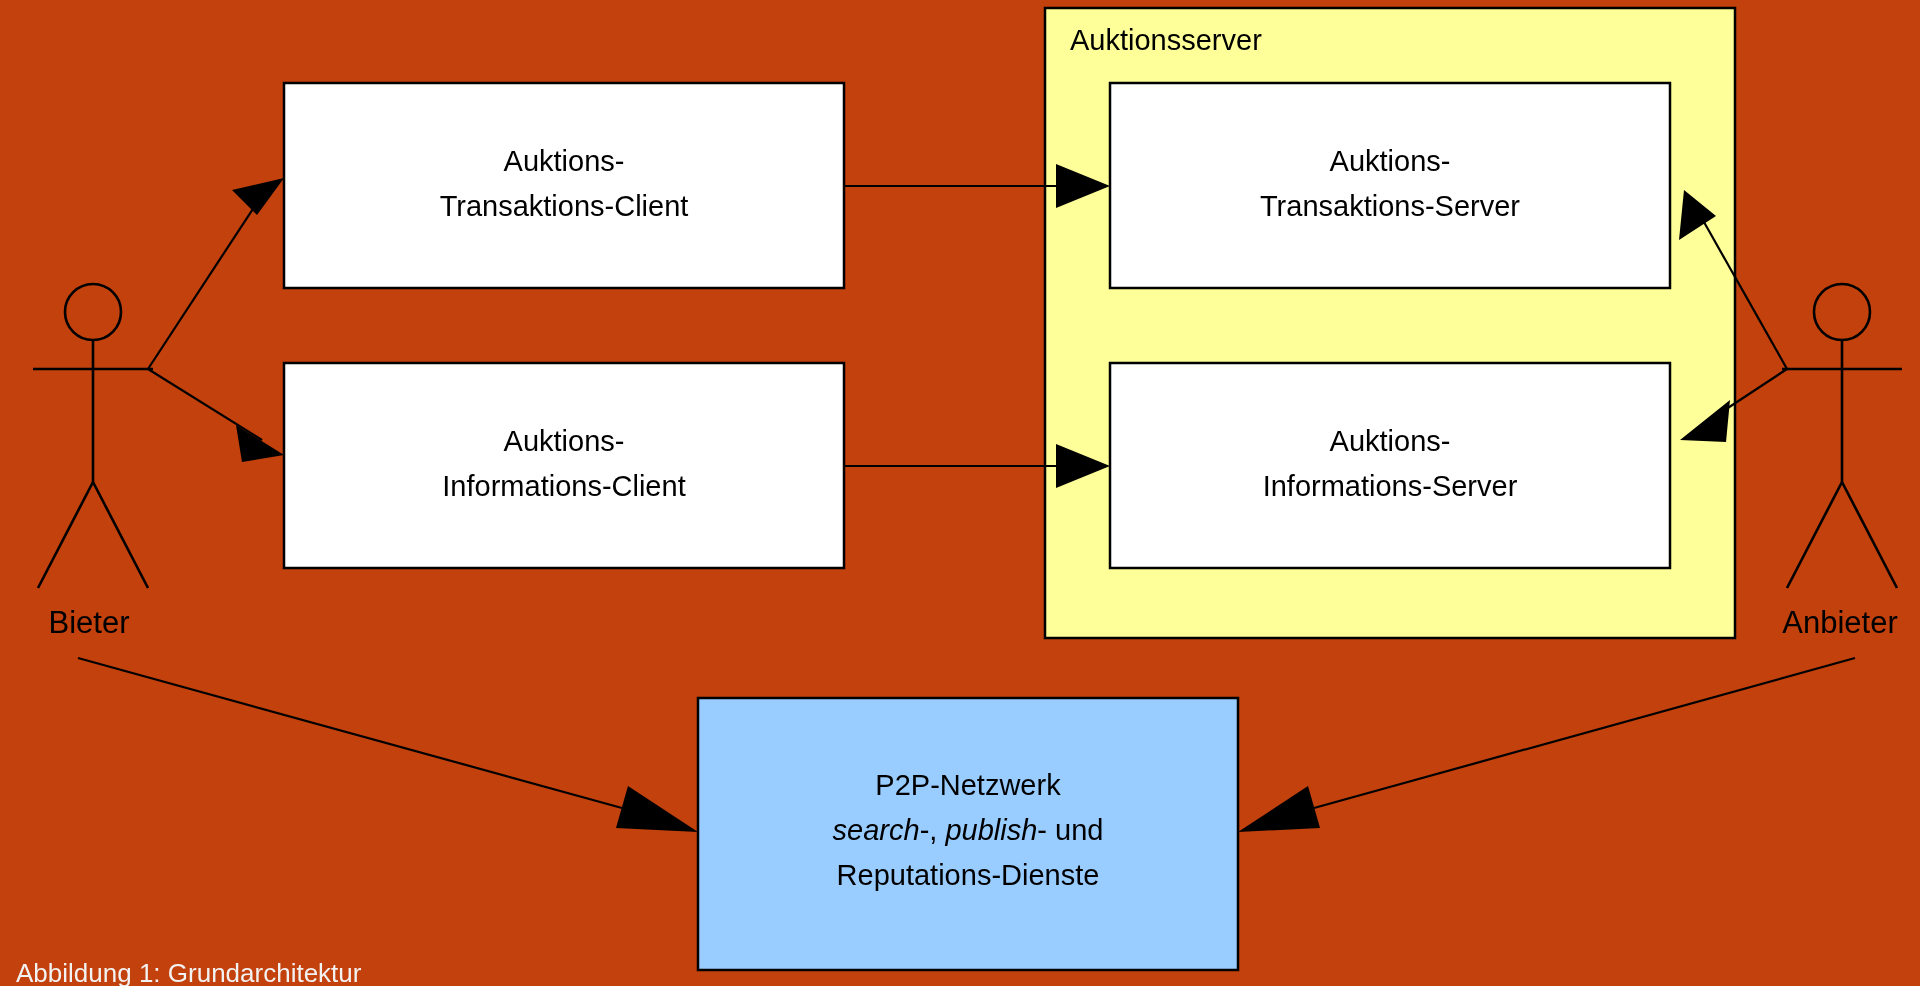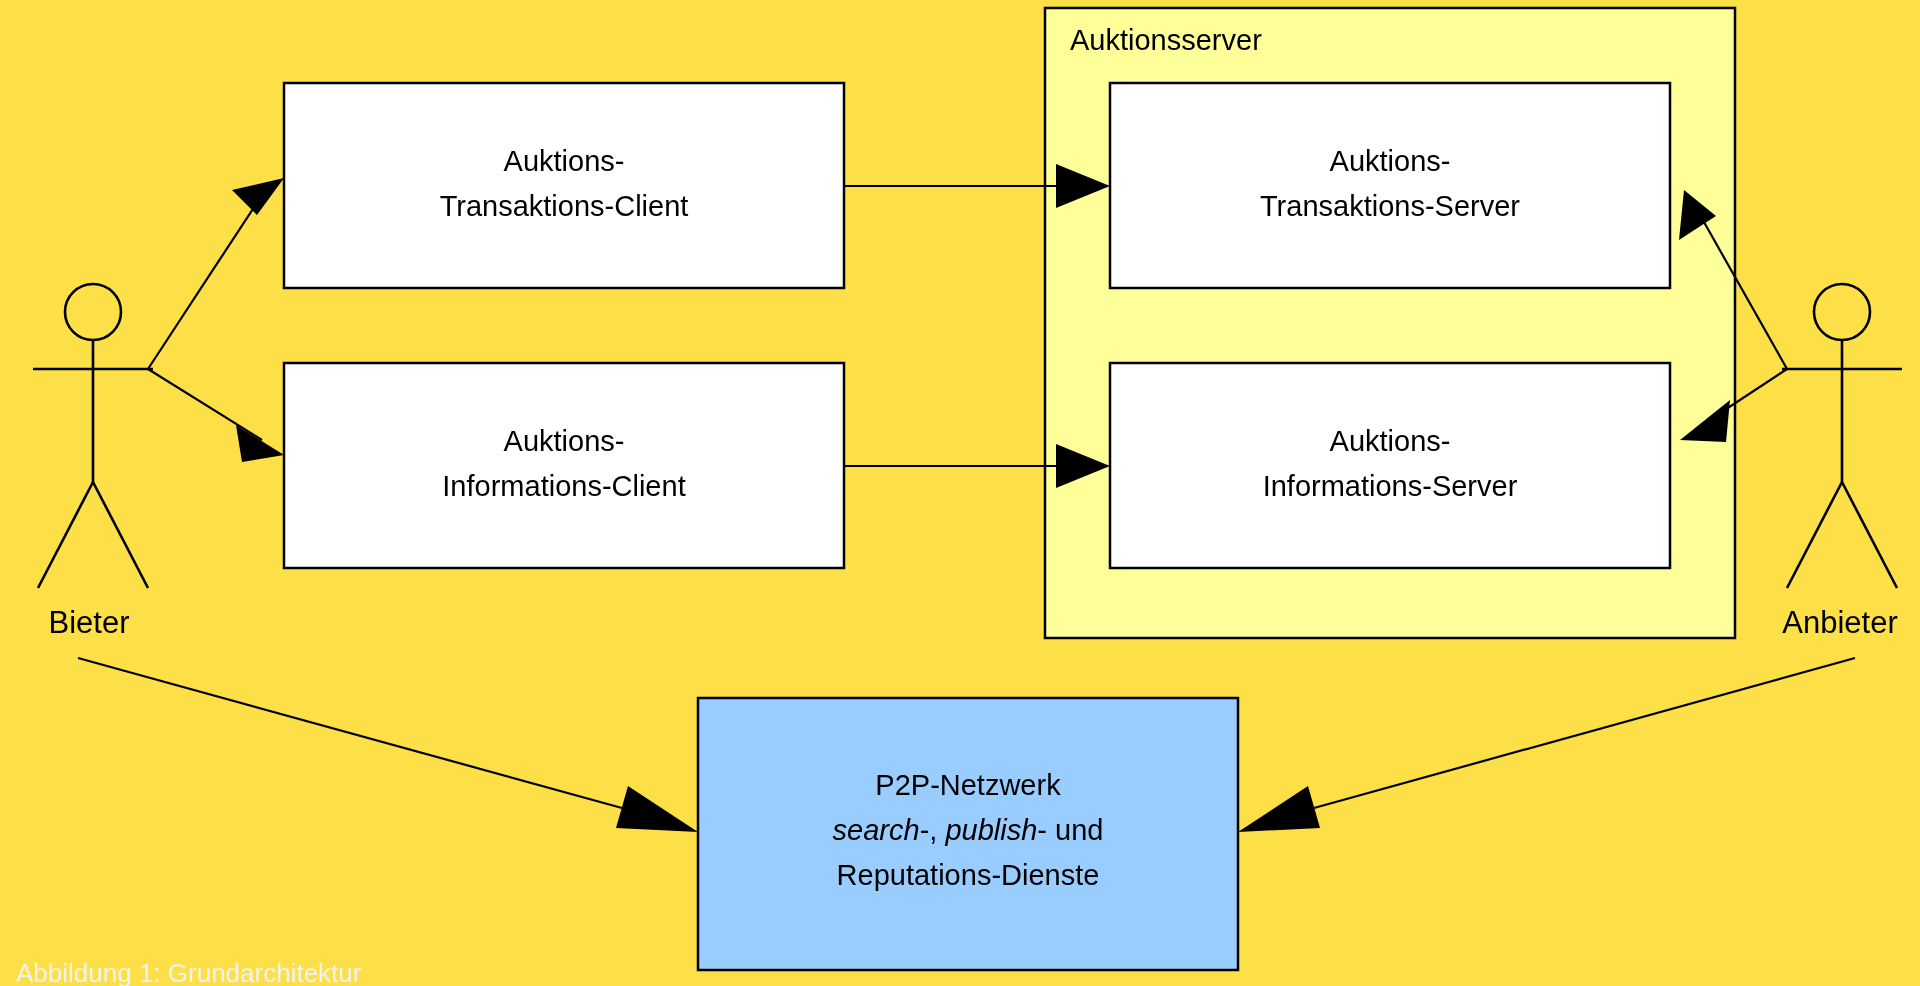--- a/index.html
+++ b/index.html
@@ -10,21 +10,21 @@
   body {
     width: 1920px;
     height: 986px;
     overflow: hidden;
     font-family: "Liberation Sans", sans-serif;
   }
   #diagram-root {
     position: relative;
     width: 1920px;
     height: 986px;
-    background: #fde047;
+    background: #c2410c;
   }
   svg.diagram {
     display: block;
     width: 1920px;
     height: 986px;
   }
   .box-rect {
     fill: #ffffff;
     stroke: #000000;
     stroke-width: 2.5;

